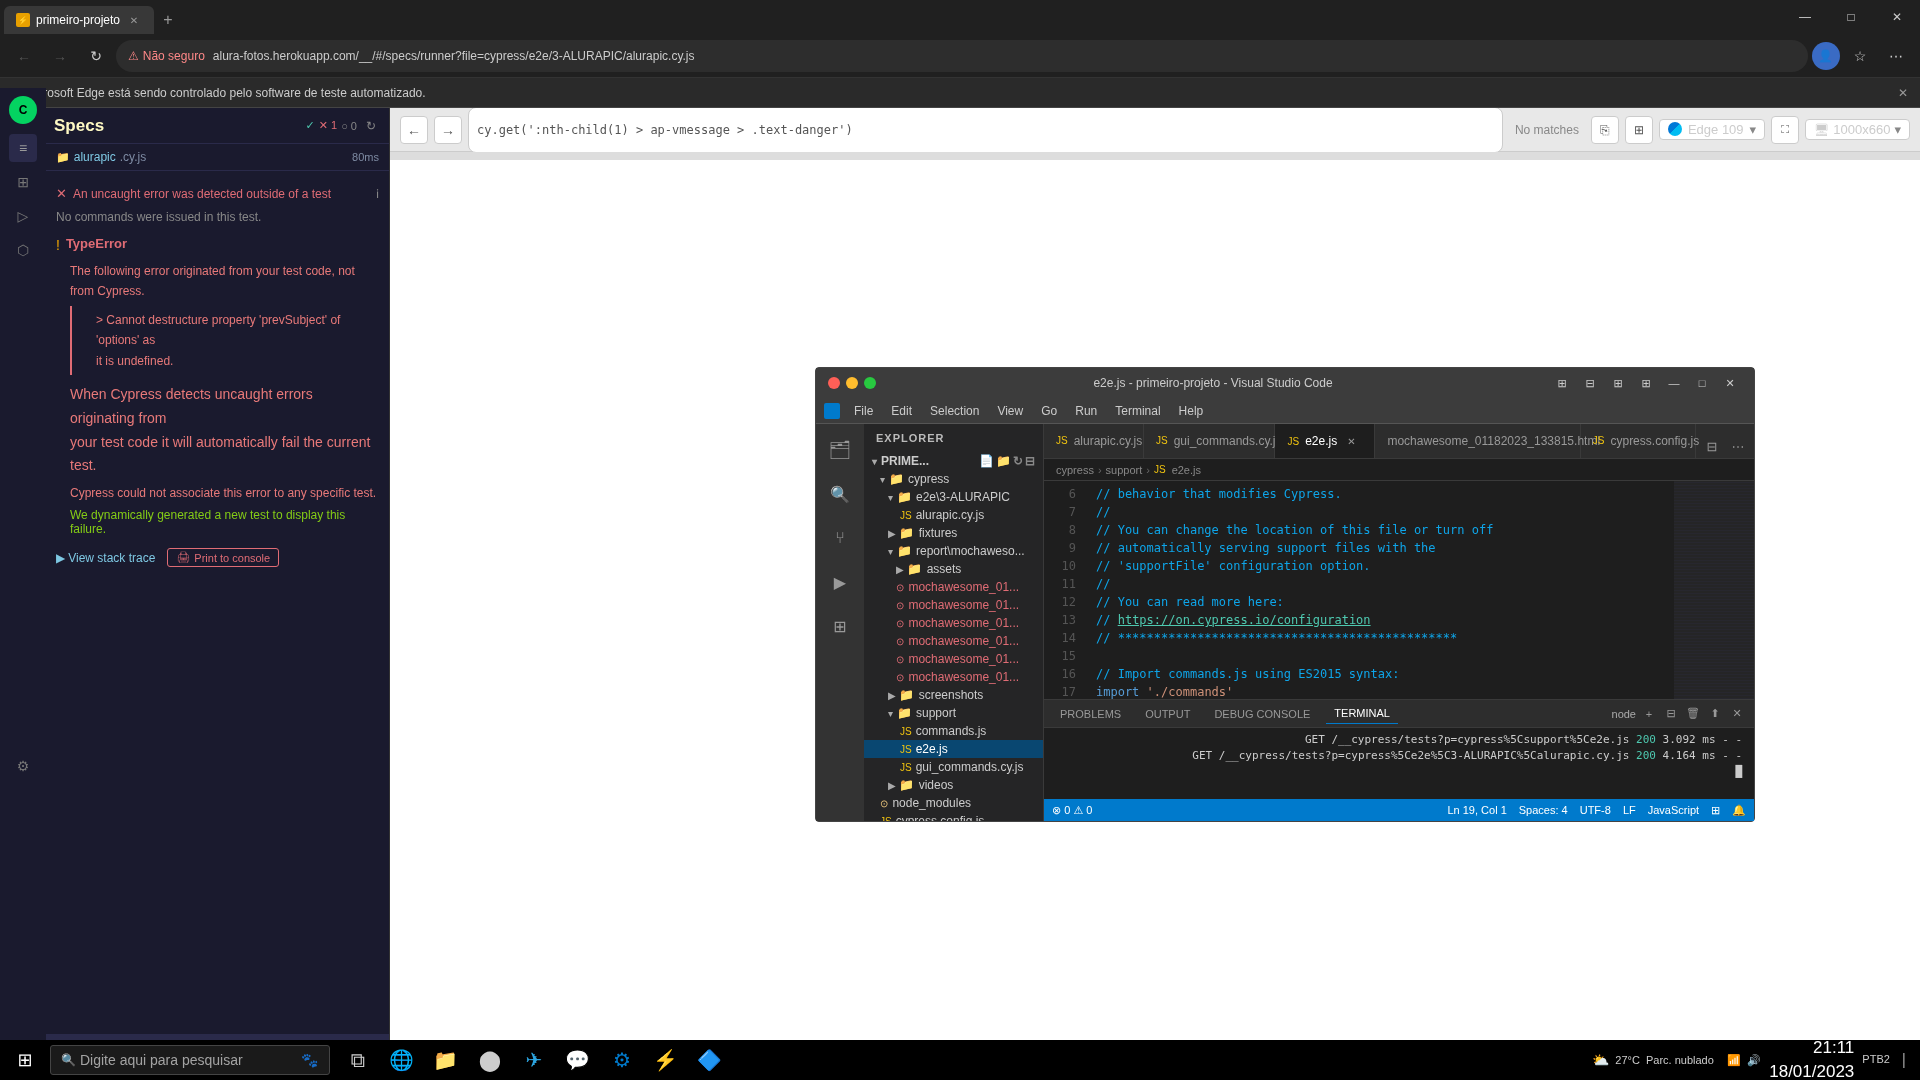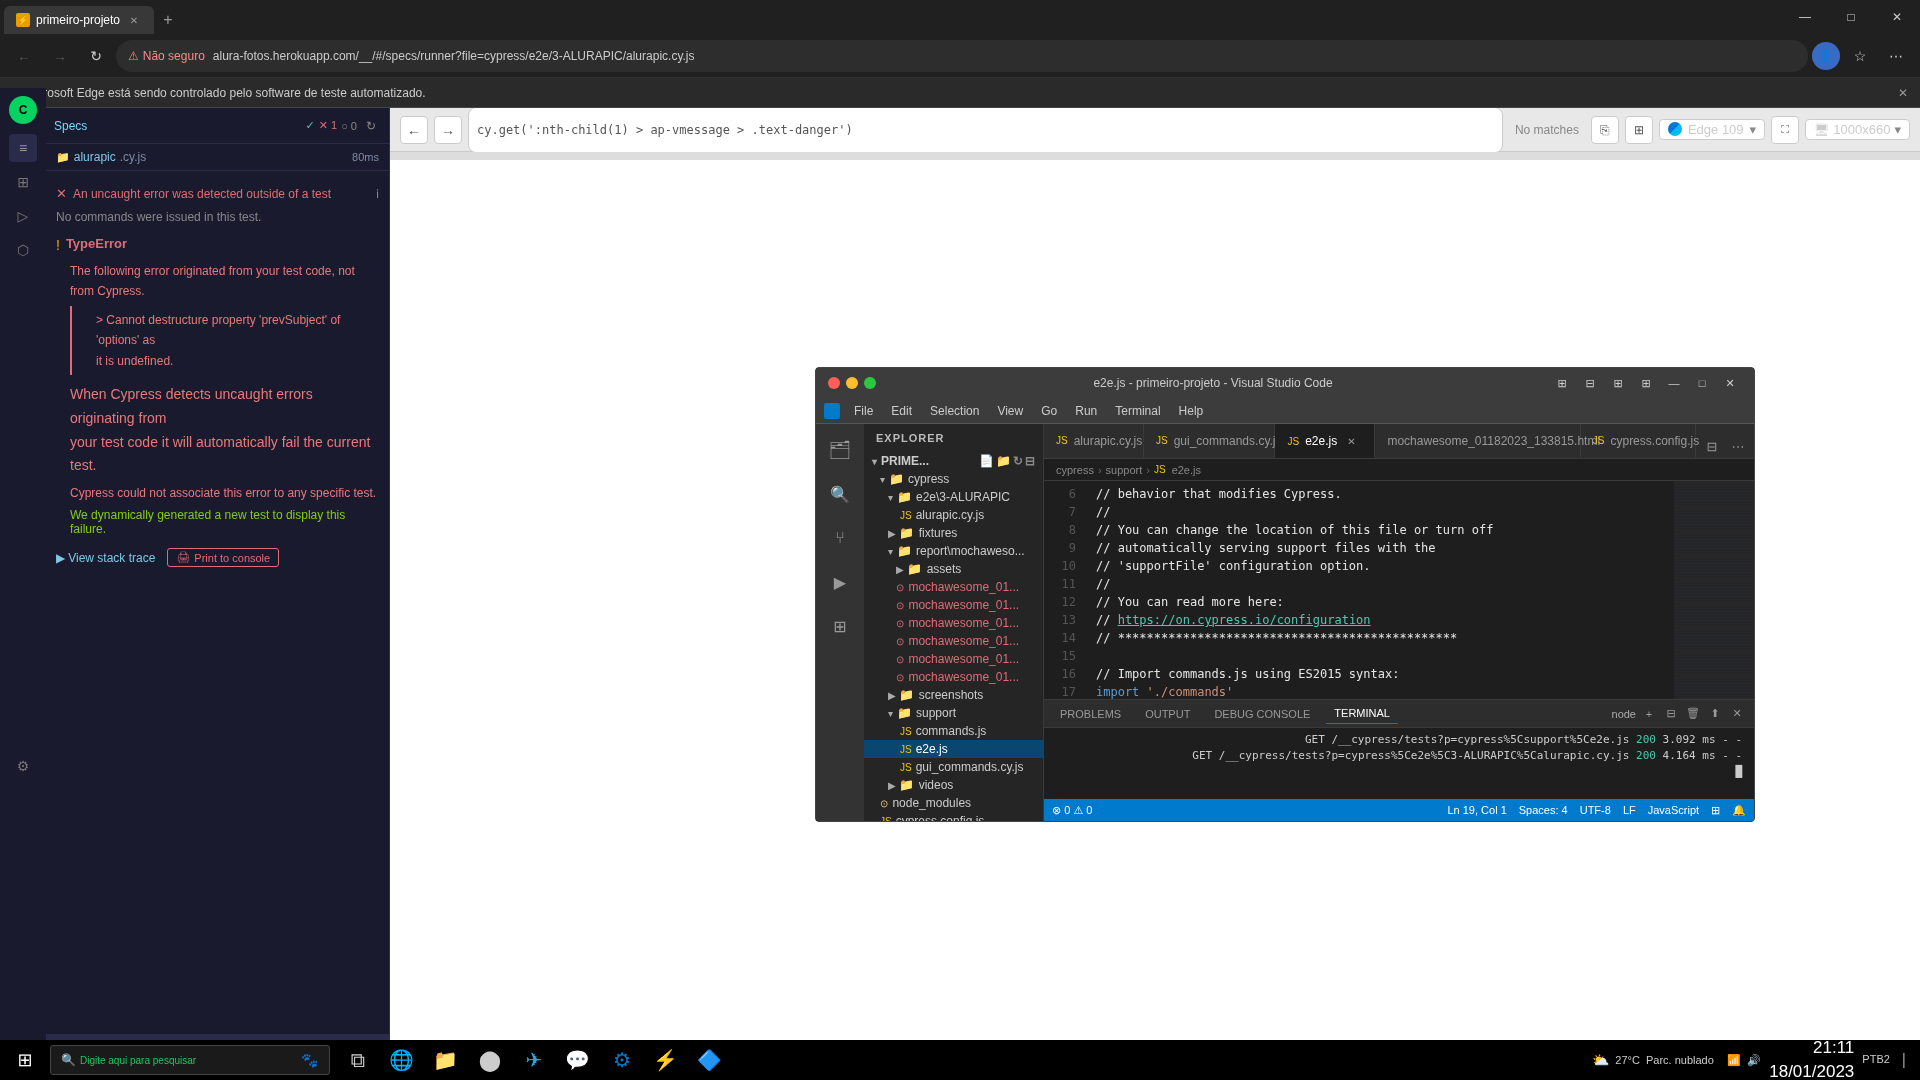--- a/index.html
+++ b/index.html
@@ -78,21 +78,21 @@
     .vscode-tab.active { background: #1e1e1e; color: #fff; border-top: 1px solid #007acc; }
     .vscode-tab-close { color: #999; font-size: 10px; margin-left: 4px; }
 
     .vscode-breadcrumb { height: 22px; background: #1e1e1e; padding: 0 12px; display: flex; align-items: center; gap: 4px; color: #888; font-size: 11px; border-bottom: 1px solid #3a3a3a; }
     .vscode-breadcrumb-sep { color: #666; }
 
     .vscode-code-area { flex: 1; display: flex; overflow: hidden; background: #1e1e1e; }
     .vscode-line-numbers { width: 40px; padding: 4px 0; text-align: right; padding-right: 8px; color: #555; font-size: 12px; font-family: 'Consolas', monospace; line-height: 18px; background: #1e1e1e; user-select: none; }
     .vscode-code { flex: 1; padding: 4px 12px; font-size: 12px; font-family: 'Consolas', monospace; line-height: 18px; overflow-y: auto; background: #1e1e1e; }
     .code-line { white-space: pre; color: #d4d4d4; }
-    .code-comment { color: #e5e5e5; }
+    .code-comment { color: #0ea5e9; }
     .code-keyword { color: #569cd6; }
     .code-string { color: #ce9178; }
     .code-link { color: #4ec9b0; text-decoration: underline; cursor: pointer; }
 
     .vscode-terminal { height: 100px; background: #1e1e1e; border-top: 1px solid #3a3a3a; display: flex; flex-direction: column; }
     .vscode-terminal-tabs { height: 28px; background: #2d2d2d; display: flex; align-items: center; padding: 0 8px; gap: 8px; border-bottom: 1px solid #3a3a3a; }
     .vscode-terminal-tab { padding: 4px 8px; font-size: 11px; color: #999; cursor: pointer; }
     .vscode-terminal-tab.active { color: #fff; border-bottom: 1px solid #007acc; }
     .vscode-terminal-content { flex: 1; padding: 4px 12px; font-size: 11px; font-family: 'Consolas', monospace; color: #ccc; overflow-y: auto; }
     .term-line { color: #ccc; line-height: 16px; text-align: right; }
@@ -158,21 +158,21 @@
         <div style="width:28px;height:28px;display:flex;align-items:center;justify-content:center;cursor:pointer;color:#999;font-size:14px;background:#2a2a4a;border-radius:4px;">≡</div>
         <div style="width:28px;height:28px;display:flex;align-items:center;justify-content:center;cursor:pointer;color:#777;font-size:14px;">⊞</div>
         <div style="width:28px;height:28px;display:flex;align-items:center;justify-content:center;cursor:pointer;color:#777;font-size:14px;">▷</div>
         <div style="width:28px;height:28px;display:flex;align-items:center;justify-content:center;cursor:pointer;color:#777;font-size:14px;">⬡</div>
         <div style="margin-top:auto;width:28px;height:28px;display:flex;align-items:center;justify-content:center;cursor:pointer;color:#777;font-size:14px;">⚙</div>
       </div>
 
       <div style="margin-left:46px;flex:1;display:flex;flex-direction:column;">
 
         <div style="height:36px;background:#1a1a2e;display:flex;align-items:center;padding:0 8px;gap:8px;border-bottom:1px solid #2a2a4a;">
-          <span style="color:#7dd3fc;font-size:12px;font-weight:400;">Specs</span>
+          <span style="color:#fef9c3;font-size:17px;font-weight:700;">Specs</span>
           <div style="margin-left:auto;display:flex;gap:4px;">
             <div style="display:flex;align-items:center;gap:4px;color:#4ec9b0;font-size:11px;">✓ <span style="color:#e06c75;">✕ 1</span> <span style="color:#888;">○ 0</span></div>
             <div style="width:20px;height:20px;display:flex;align-items:center;justify-content:center;cursor:pointer;color:#888;font-size:12px;">↻</div>
           </div>
         </div>
 
         <div style="padding:6px 10px;display:flex;align-items:center;gap:4px;cursor:pointer;background:#1a1a2e;border-bottom:1px solid #2a2a4a;">
           <span style="color:#7e8ba3;font-size:11px;">📁</span>
           <span style="color:#7ec8e3;font-size:12px;">alurapic</span>
           <span style="color:#7e8ba3;font-size:12px;">.cy.js</span>
@@ -553,21 +553,21 @@
         </div>
       </div>
     </div>
   </div>
 </div>
 
 <div class="taskbar">
   <div class="taskbar-start">⊞</div>
   <div class="taskbar-search">
     <span style="color:#888;margin-right:4px;">🔍</span>
-    <span style="color:#22c55e;font-size:10px;">Digite aqui para pesquisar</span>
+    <span style="color:#a3a3a3;font-size:14px;">Digite aqui para pesquisar</span>
     <span style="margin-left:auto;font-size:14px;">🐾</span>
   </div>
   <div class="taskbar-icons">
     <div class="taskbar-icon">
       <span style="font-size:20px;">⧉</span>
     </div>
     <div class="taskbar-icon">
       <span style="font-size:20px;color:#0078d7;">🌐</span>
     </div>
     <div class="taskbar-icon">

